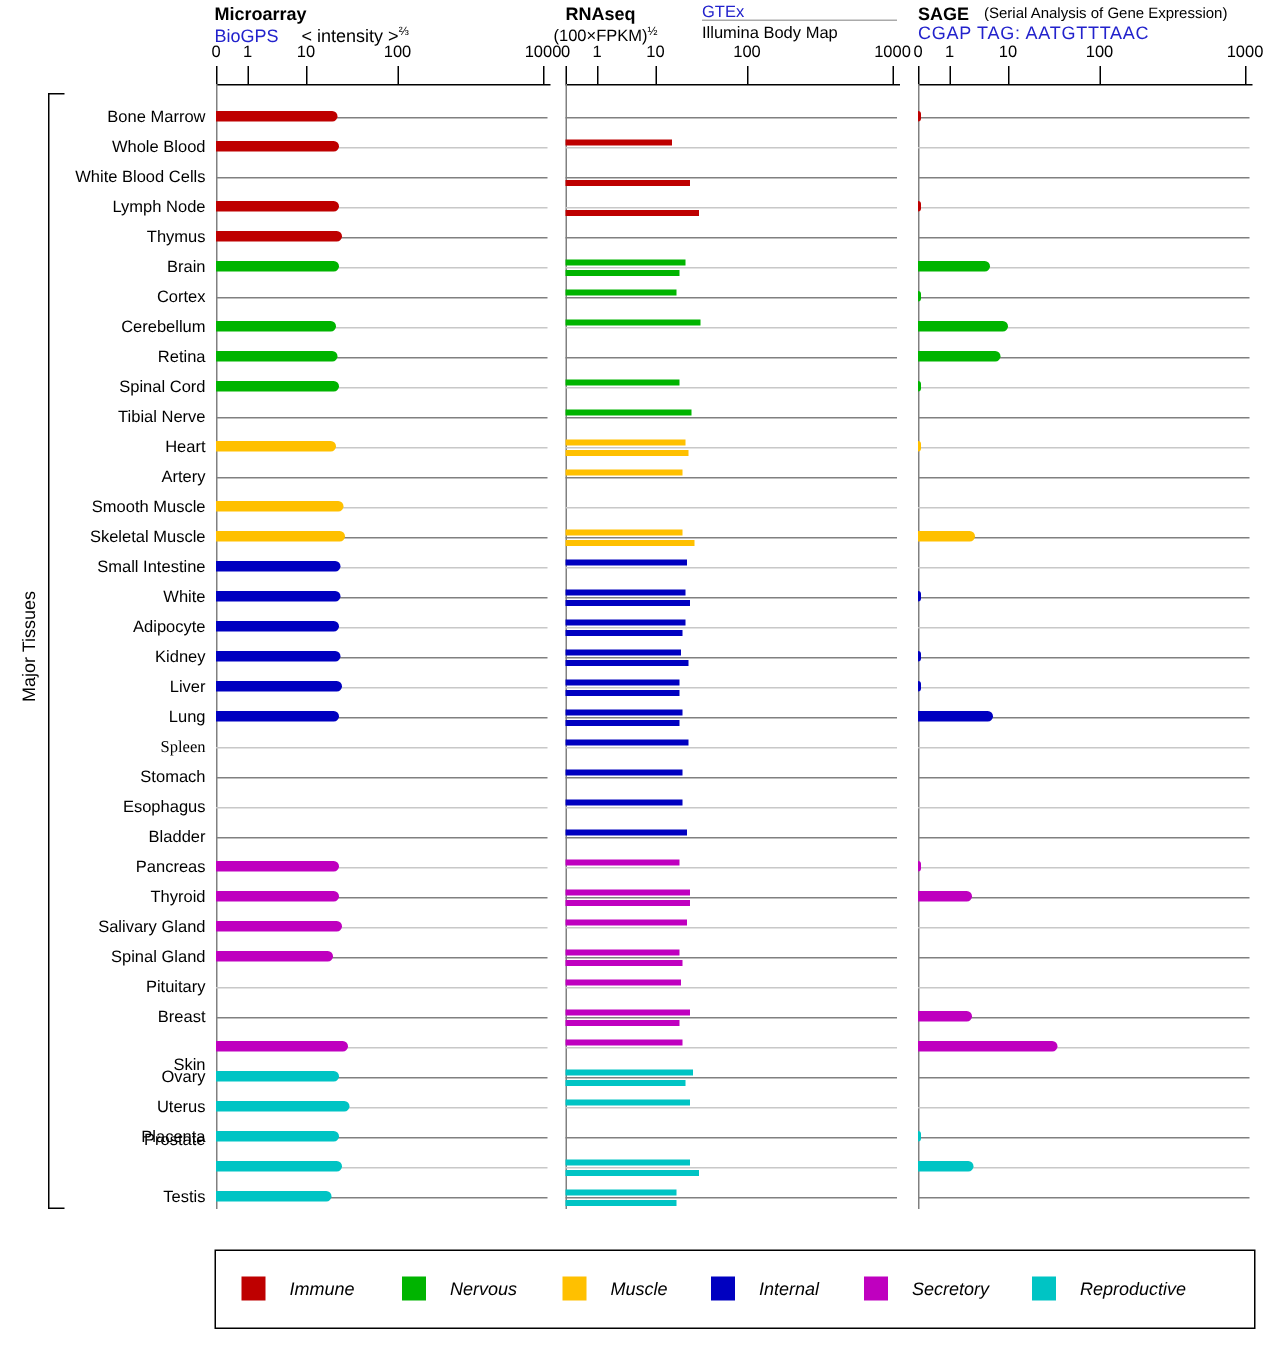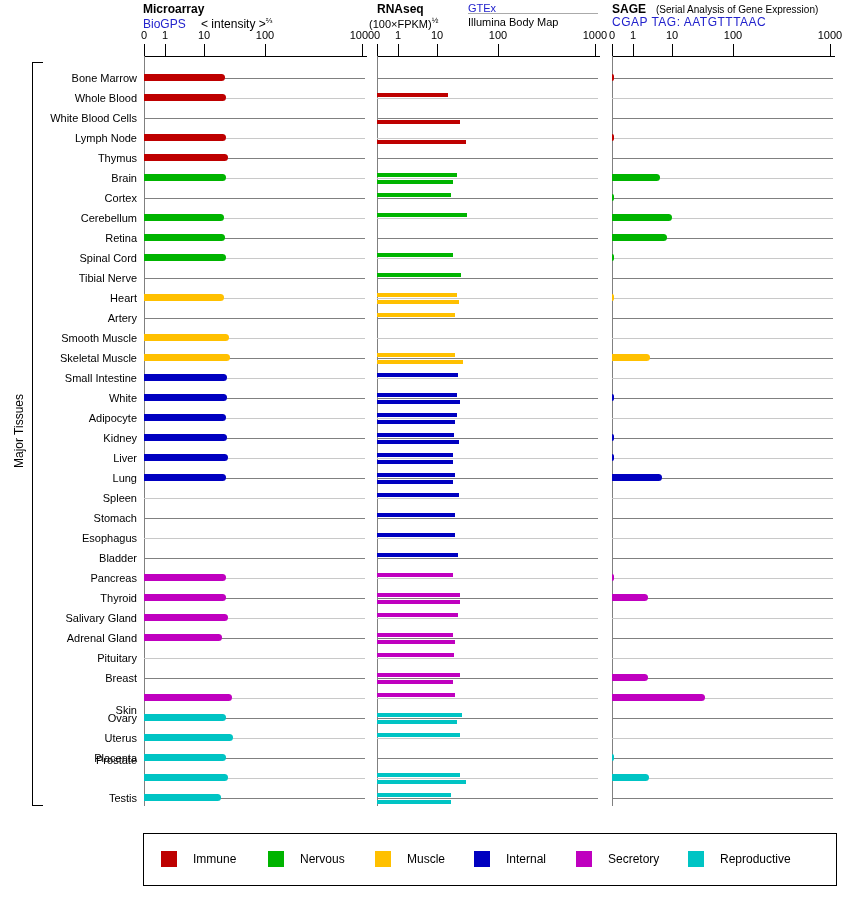--- a/index.html
+++ b/index.html
@@ -16,21 +16,21 @@
   .hline{position:absolute;height:1px;background:#000;}
   .vline{position:absolute;width:1px;background:#808080;}
   .rowline{position:absolute;height:1px;}
   .bar{position:absolute;}
   .tlabel{position:absolute;left:0;width:137px;text-align:right;font-size:11px;line-height:16px;white-space:nowrap;}
   .bracket-v{position:absolute;left:32px;top:62px;width:1px;height:744px;background:#000;}
   .bracket-a{position:absolute;left:32px;width:11px;height:1px;background:#000;}
   .major{position:absolute;left:-31px;top:424px;width:100px;text-align:center;font-size:12px;transform:rotate(-90deg);}
   .legendbox{position:absolute;left:143px;top:833px;width:692px;height:51px;border:1px solid #000;background:#fff;}
   .lg-swatch{position:absolute;top:17px;width:16px;height:16px;}
-  .lg-label{position:absolute;top:17px;line-height:16px;font-size:12px;white-space:nowrap;}
+  .lg-label{position:absolute;top:17px;line-height:16px;font-size:12px;white-space:nowrap;font-style:italic;}
   .gtex-underline{position:absolute;height:1px;background:#aaa;}
 </style>
 </head>
 <body>
 
 <div id="figure">
 
   <div class="abs ptitle" style="left:143px;top:2px;">Microarray</div>
   <div class="abs" style="left:143px;top:16px;font-size:12px;">
     <span class="link">BioGPS</span>
@@ -223,21 +223,21 @@
       <div class="bar" style="left: 377px; top: 460px; width: 76px; height: 4px; background: rgb(0, 0, 192);"></div>
       <div class="bar" style="left: 612px; top: 454px; width: 2px; height: 7px; background: rgb(0, 0, 192); border-radius: 0px 4px 4px 0px;"></div>
       <div class="tlabel" style="top: 470px;">Lung</div>
       <div class="rowline" style="left: 144px; top: 478px; width: 221px; background: rgb(128, 128, 128);"></div>
       <div class="rowline" style="left: 377px; top: 478px; width: 221px; background: rgb(128, 128, 128);"></div>
       <div class="rowline" style="left: 612px; top: 478px; width: 221px; background: rgb(128, 128, 128);"></div>
       <div class="bar" style="left: 144px; top: 474px; width: 82px; height: 7px; background: rgb(0, 0, 192); border-radius: 0px 4px 4px 0px;"></div>
       <div class="bar" style="left: 377px; top: 473px; width: 78px; height: 4px; background: rgb(0, 0, 192);"></div>
       <div class="bar" style="left: 377px; top: 480px; width: 76px; height: 4px; background: rgb(0, 0, 192);"></div>
       <div class="bar" style="left: 612px; top: 474px; width: 50px; height: 7px; background: rgb(0, 0, 192); border-radius: 0px 4px 4px 0px;"></div>
-      <div class="tlabel" style="top: 490px;">Spleen</div>
+      <div class="tlabel" style="top: 490px; font-family: Liberation Serif, serif;">Spleen</div>
       <div class="rowline" style="left: 144px; top: 498px; width: 221px; background: rgb(200, 200, 200);"></div>
       <div class="rowline" style="left: 377px; top: 498px; width: 221px; background: rgb(200, 200, 200);"></div>
       <div class="rowline" style="left: 612px; top: 498px; width: 221px; background: rgb(200, 200, 200);"></div>
       <div class="bar" style="left: 377px; top: 493px; width: 82px; height: 4px; background: rgb(0, 0, 192);"></div>
       <div class="tlabel" style="top: 510px;">Stomach</div>
       <div class="rowline" style="left: 144px; top: 518px; width: 221px; background: rgb(128, 128, 128);"></div>
       <div class="rowline" style="left: 377px; top: 518px; width: 221px; background: rgb(128, 128, 128);"></div>
       <div class="rowline" style="left: 612px; top: 518px; width: 221px; background: rgb(128, 128, 128);"></div>
       <div class="bar" style="left: 377px; top: 513px; width: 78px; height: 4px; background: rgb(0, 0, 192);"></div>
       <div class="tlabel" style="top: 530px;">Esophagus</div>
@@ -264,21 +264,21 @@
       <div class="bar" style="left: 144px; top: 594px; width: 82px; height: 7px; background: rgb(191, 0, 191); border-radius: 0px 4px 4px 0px;"></div>
       <div class="bar" style="left: 377px; top: 593px; width: 83px; height: 4px; background: rgb(191, 0, 191);"></div>
       <div class="bar" style="left: 377px; top: 600px; width: 83px; height: 4px; background: rgb(191, 0, 191);"></div>
       <div class="bar" style="left: 612px; top: 594px; width: 36px; height: 7px; background: rgb(191, 0, 191); border-radius: 0px 4px 4px 0px;"></div>
       <div class="tlabel" style="top: 610px;">Salivary Gland</div>
       <div class="rowline" style="left: 144px; top: 618px; width: 221px; background: rgb(200, 200, 200);"></div>
       <div class="rowline" style="left: 377px; top: 618px; width: 221px; background: rgb(200, 200, 200);"></div>
       <div class="rowline" style="left: 612px; top: 618px; width: 221px; background: rgb(200, 200, 200);"></div>
       <div class="bar" style="left: 144px; top: 614px; width: 84px; height: 7px; background: rgb(191, 0, 191); border-radius: 0px 4px 4px 0px;"></div>
       <div class="bar" style="left: 377px; top: 613px; width: 81px; height: 4px; background: rgb(191, 0, 191);"></div>
-      <div class="tlabel" style="top: 630px;">Adrenal Gland</div>
+      <div class="tlabel" style="top: 630px;">Spinal Gland</div>
       <div class="rowline" style="left: 144px; top: 638px; width: 221px; background: rgb(128, 128, 128);"></div>
       <div class="rowline" style="left: 377px; top: 638px; width: 221px; background: rgb(128, 128, 128);"></div>
       <div class="rowline" style="left: 612px; top: 638px; width: 221px; background: rgb(128, 128, 128);"></div>
       <div class="bar" style="left: 144px; top: 634px; width: 78px; height: 7px; background: rgb(191, 0, 191); border-radius: 0px 4px 4px 0px;"></div>
       <div class="bar" style="left: 377px; top: 633px; width: 76px; height: 4px; background: rgb(191, 0, 191);"></div>
       <div class="bar" style="left: 377px; top: 640px; width: 78px; height: 4px; background: rgb(191, 0, 191);"></div>
       <div class="tlabel" style="top: 650px;">Pituitary</div>
       <div class="rowline" style="left: 144px; top: 658px; width: 221px; background: rgb(200, 200, 200);"></div>
       <div class="rowline" style="left: 377px; top: 658px; width: 221px; background: rgb(200, 200, 200);"></div>
       <div class="rowline" style="left: 612px; top: 658px; width: 221px; background: rgb(200, 200, 200);"></div>

